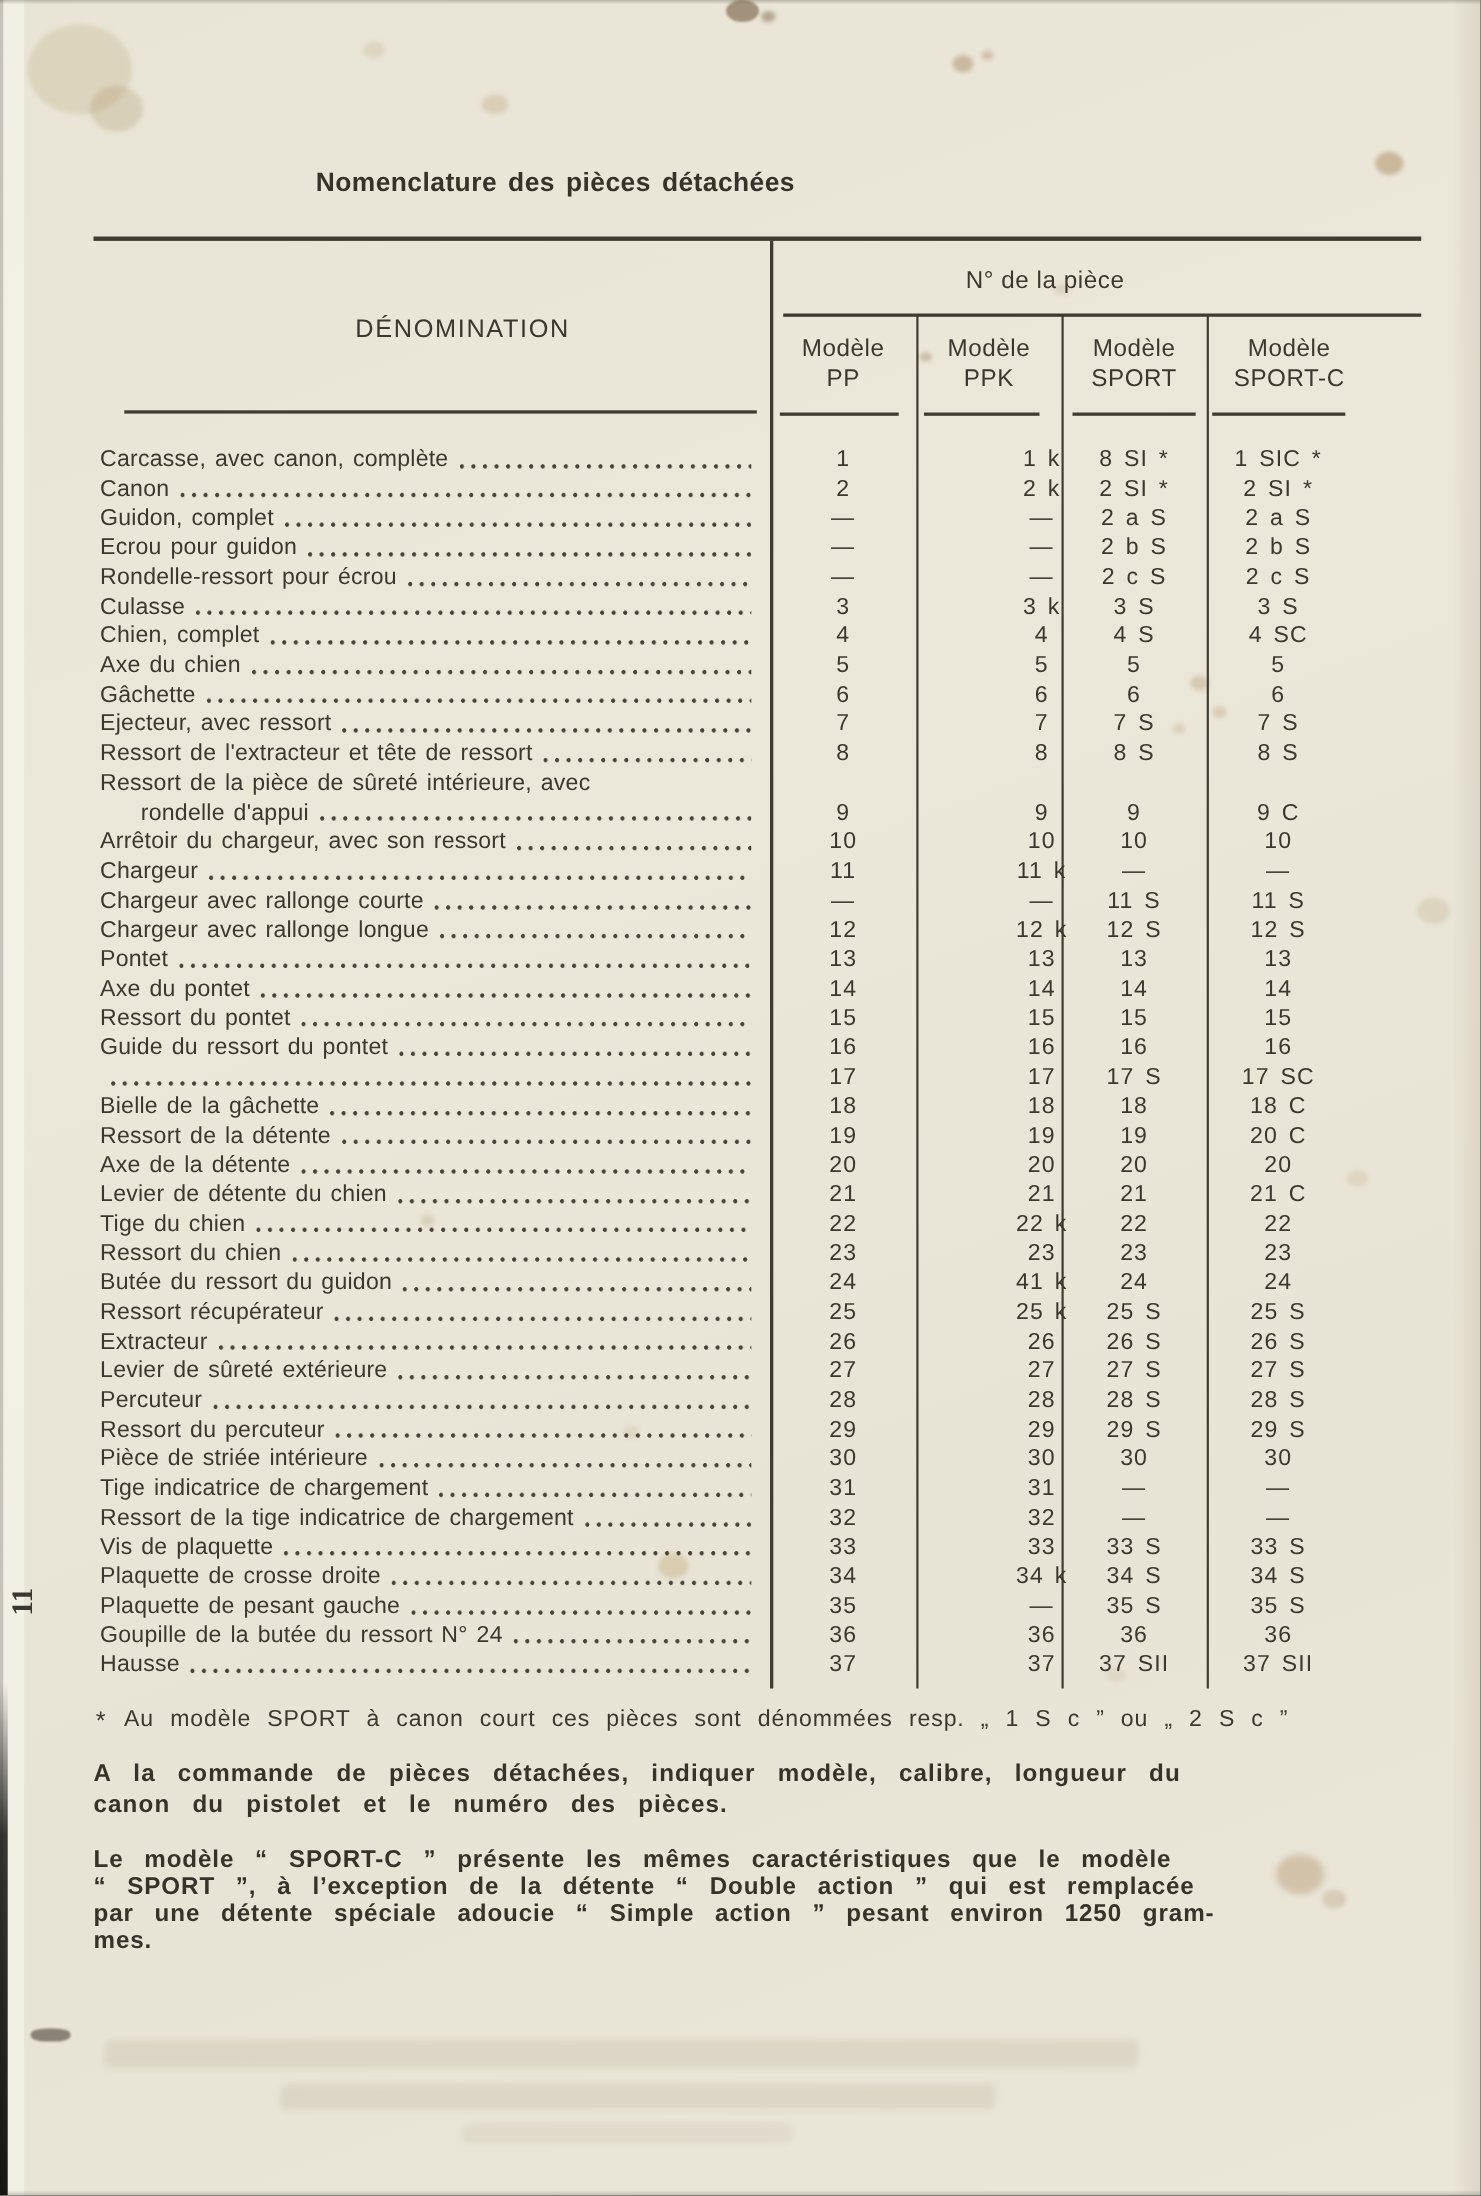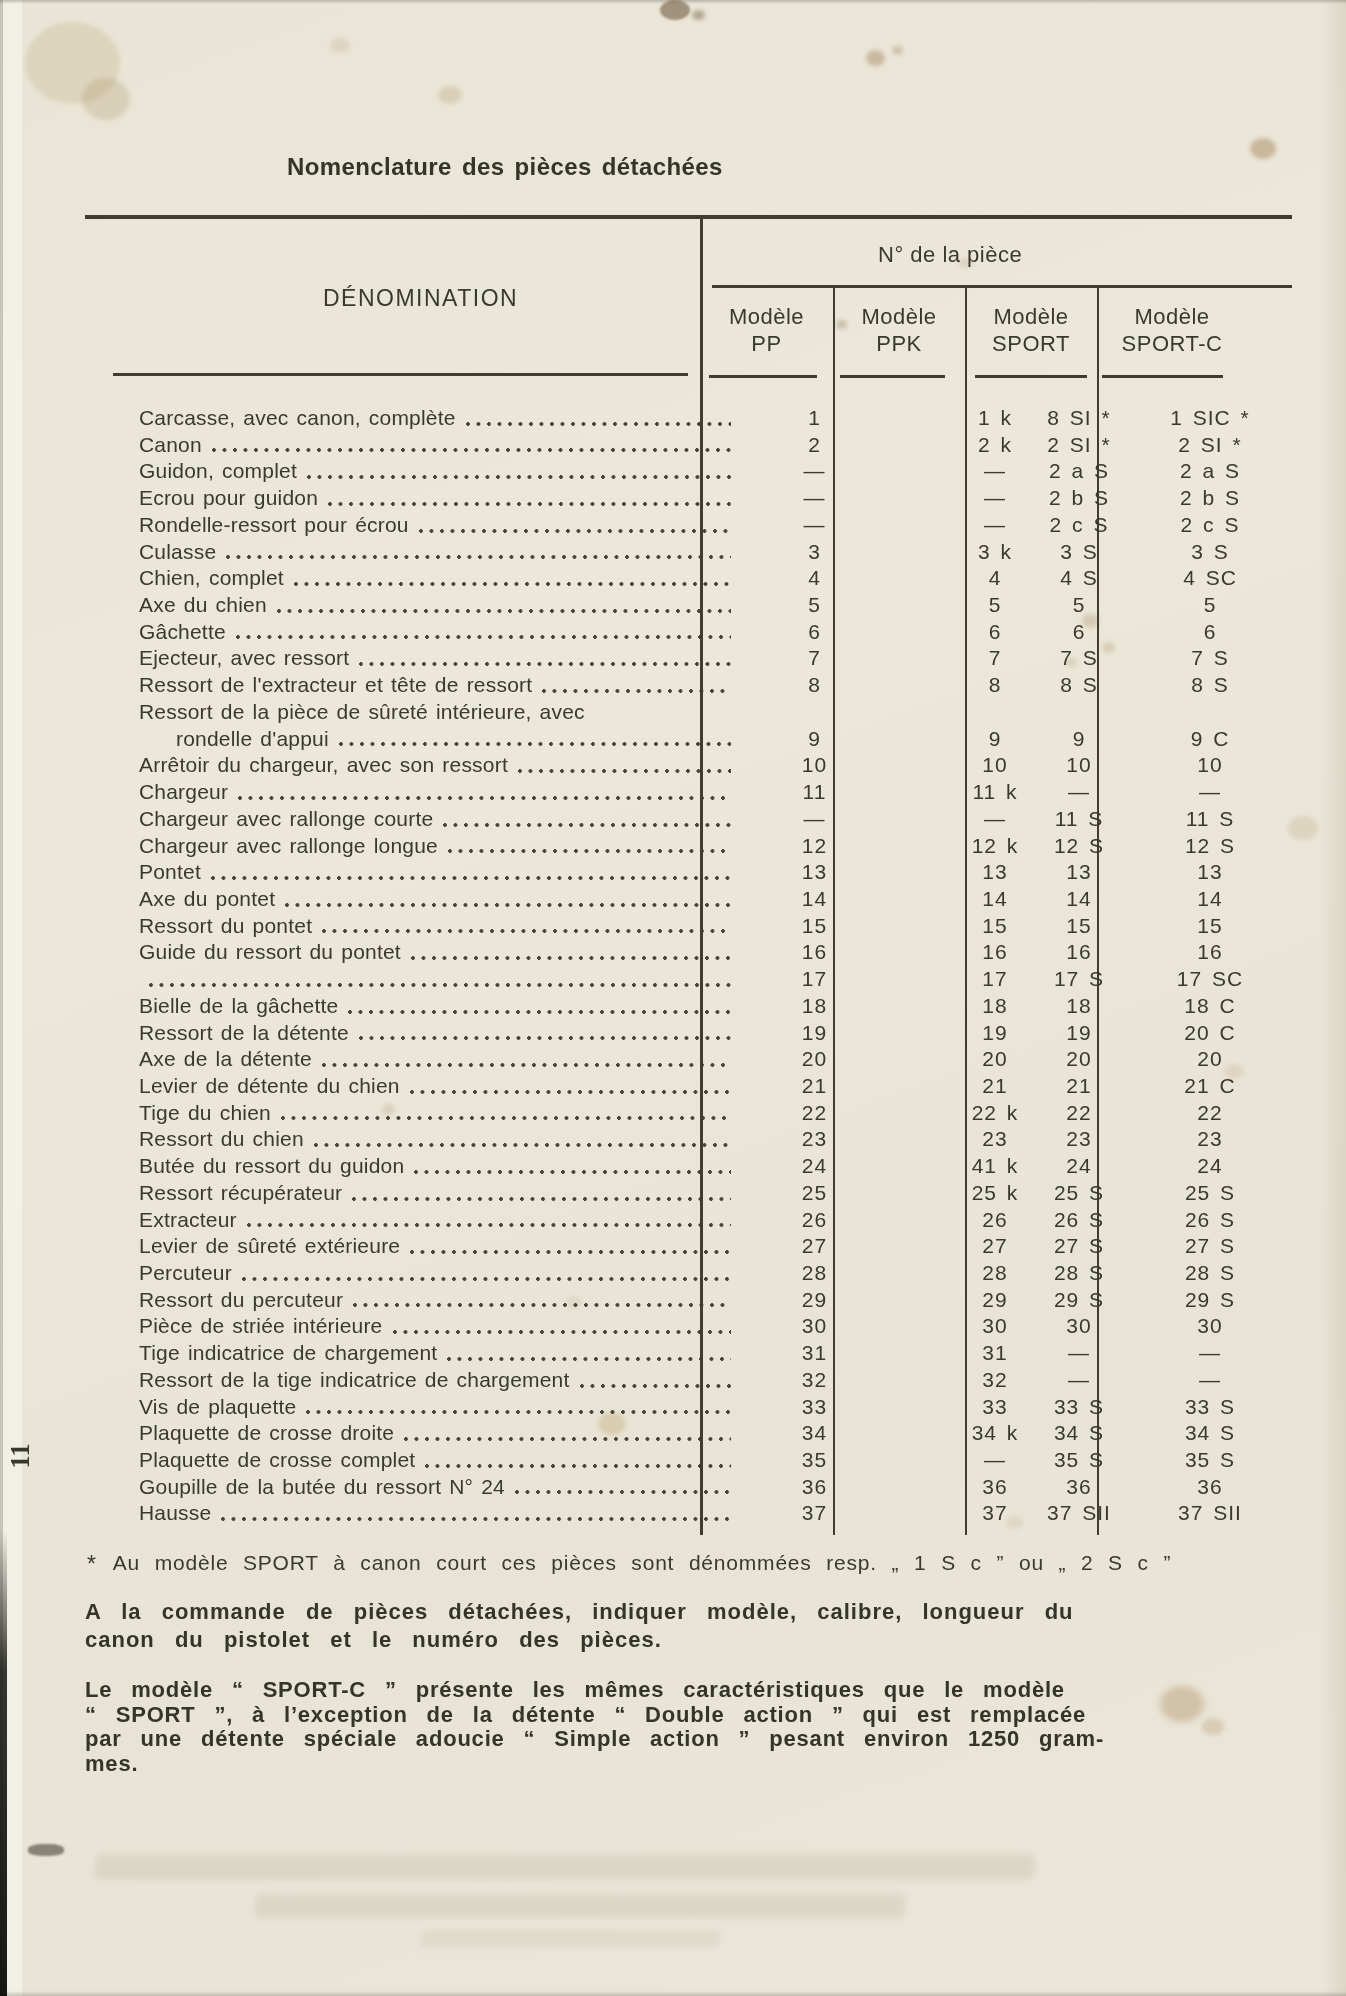--- a/index.html
+++ b/index.html
@@ -33,21 +33,21 @@
   .v-main{left:615px;top:4px;width:3px;height:1316px;}
   .v1{left:748px;top:72px;width:2px;height:1248px;}
   .v2{left:880px;top:72px;width:2px;height:1248px;}
   .v3{left:1012px;top:72px;width:2px;height:1248px;}
   .denom{position:absolute;left:238px;top:70px;font-size:23px;letter-spacing:1.5px;color:#3b382f;}
   .no-piece{position:absolute;left:793px;top:27px;font-size:22px;letter-spacing:.5px;}
   .colhead{position:absolute;top:88px;text-align:center;font-size:22px;line-height:27px;white-space:pre-line;letter-spacing:.5px;}
   .ch0{left:615px;width:133px;} .ch1{left:748px;width:132px;}
   .ch2{left:880px;width:132px;} .ch3{left:1012px;width:150px;}
   .rows{position:absolute;left:0;top:190px;width:1207px;}
-  .trow{position:relative;height:26.72px;margin-left:48px;}
+  .trow{position:relative;height:26.72px;}
   .labwrap{position:absolute;left:6px;width:596px;top:0;height:26.72px;display:flex;align-items:baseline;line-height:26.72px;}
   .labwrap.indent{left:43px;width:559px;}
   .rlabel{white-space:nowrap;letter-spacing:.2px;word-spacing:2px;}
   .dots{flex:1 1 auto;height:4px;align-self:flex-end;margin:0 4px 6px 10px;
     background-image:radial-gradient(circle at 2px 2px,rgba(62,58,48,.95) 1.7px,rgba(62,58,48,0) 2.1px);
     background-size:10.5px 4px;background-repeat:repeat-x;background-position:left bottom;}
   .rval{position:absolute;top:0;height:26.72px;line-height:26.72px;text-align:center;letter-spacing:1px;word-spacing:3px;white-space:nowrap;}
   .c0{left:617px;width:129px;} .c1{left:750px;width:128px;padding-left:48px;}
   .c2{left:882px;width:128px;} .c3{left:1014px;width:126px;}
   
@@ -505,21 +505,21 @@
             <span class="rlabel">Plaquette de crosse droite</span>
             <span class="dots"></span>
           </div>
           <span class="rval c0">34</span>
           <span class="rval c1">34 k</span>
           <span class="rval c2">34 S</span>
           <span class="rval c3">34 S</span>
         </div>
         <div class="trow">
           <div class="labwrap">
-            <span class="rlabel">Plaquette de crosse complet</span>
+            <span class="rlabel">Plaquette de pesant gauche</span>
             <span class="dots"></span>
           </div>
           <span class="rval c0">35</span>
           <span class="rval c1">—</span>
           <span class="rval c2">35 S</span>
           <span class="rval c3">35 S</span>
         </div>
         <div class="trow">
           <div class="labwrap">
             <span class="rlabel">Goupille de la butée du ressort N° 24</span>

